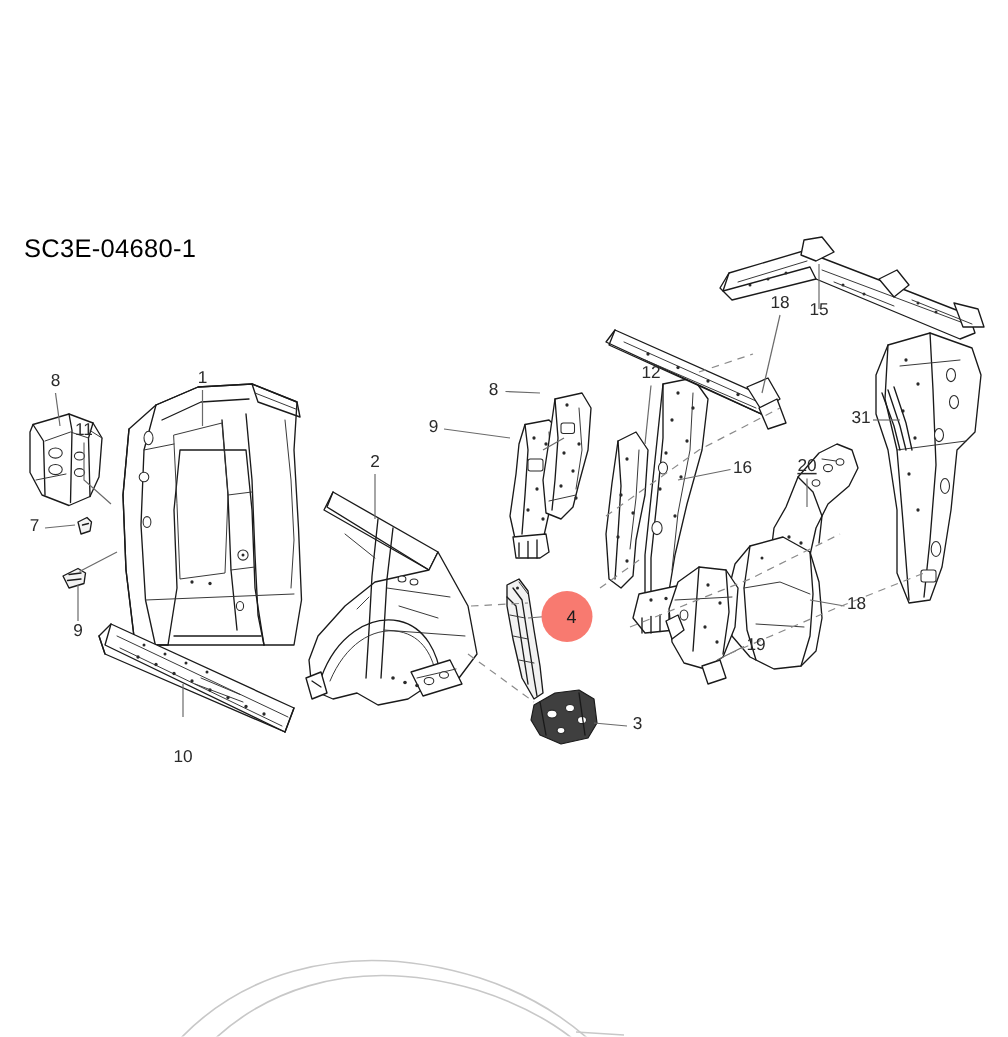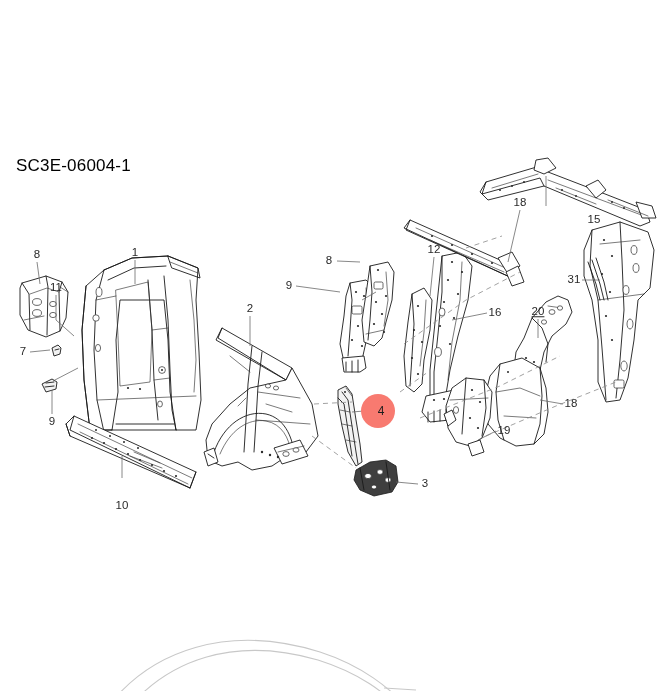--- a/index.html
+++ b/index.html
@@ -63,21 +63,21 @@
     border-radius: 50%;
     background: #f87a70;
     transform: translate(-50%, -50%);
   }
 </style>
 </head>
 <body>
 
 <div id="diagram-root">
 
-  <div id="page-title">SC3E-06004-1</div>
+  <div id="page-title">SC3E-04680-1</div>
 
   <svg id="parts-canvas" viewBox="0 0 672 691" xmlns="http://www.w3.org/2000/svg">
     <defs>
       <style>
         .ln   { fill:none; stroke:#1a1a1a; stroke-width:0.9; stroke-linejoin:round; stroke-linecap:round; }
         .lnt  { fill:none; stroke:#333333; stroke-width:0.65; stroke-linejoin:round; stroke-linecap:round; }
         .fillw{ fill:#ffffff; stroke:#1a1a1a; stroke-width:0.9; stroke-linejoin:round; }
         .fillg{ fill:#f2f2f2; stroke:#1a1a1a; stroke-width:0.9; stroke-linejoin:round; }
         .fillk{ fill:#3f3f3f; stroke:#1a1a1a; stroke-width:0.8; stroke-linejoin:round; }
         .lead { fill:none; stroke:#6a6a6a; stroke-width:0.8; }
@@ -451,21 +451,21 @@
     <div class="callout-label" style="left:425px; top:484px;">3</div>
     <div class="callout-label highlighted" style="left:381px; top:411px;">4</div>
     <div class="callout-label" style="left:23px;  top:352px;">7</div>
     <div class="callout-label" style="left:37px;  top:255px;">8</div>
     <div class="callout-label" style="left:52px;  top:422px;">9</div>
     <div class="callout-label" style="left:122px; top:474px;margin-top:32px;">10</div>
     <div class="callout-label" style="left:56px;  top:288px;">11</div>
     <div class="callout-label" style="left:434px; top:250px;">12</div>
     <div class="callout-label" style="left:520px; top:203px;">18</div>
     <div class="callout-label" style="left:329px; top:261px;">8</div>
-    <div class="callout-label" style="left:546px; top:220px;margin-left:48px;">15</div>
+    <div class="callout-label" style="left:546px; top:208px;">15</div>
     <div class="callout-label" style="left:495px; top:313px;">16</div>
     <div class="callout-label" style="left:289px; top:286px;">9</div>
     <div class="callout-label" style="left:571px; top:404px;">18</div>
     <div class="callout-label" style="left:504px; top:431px;">19</div>
     <div class="callout-label" style="left:538px; top:312px;text-decoration:underline;">20</div>
     <div class="callout-label" style="left:574px; top:280px;">31</div>
   </div>
 
 </div>
 

